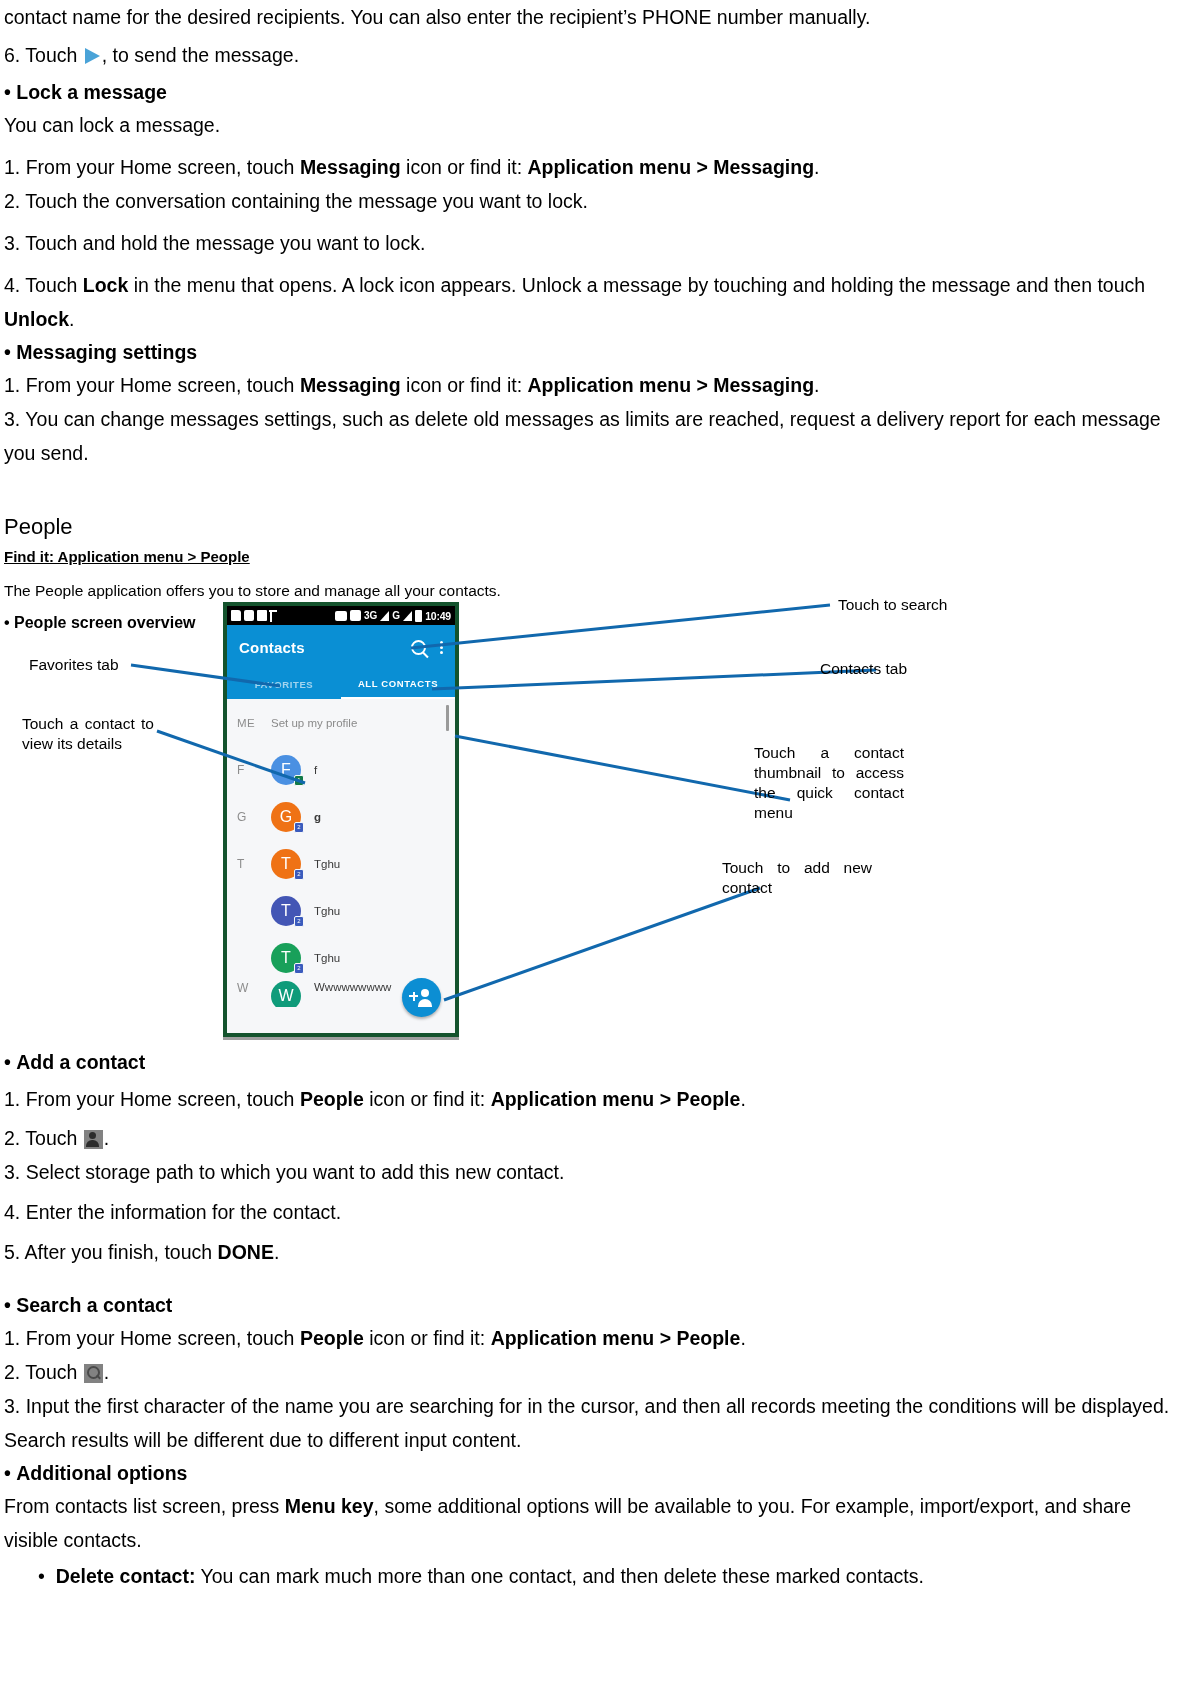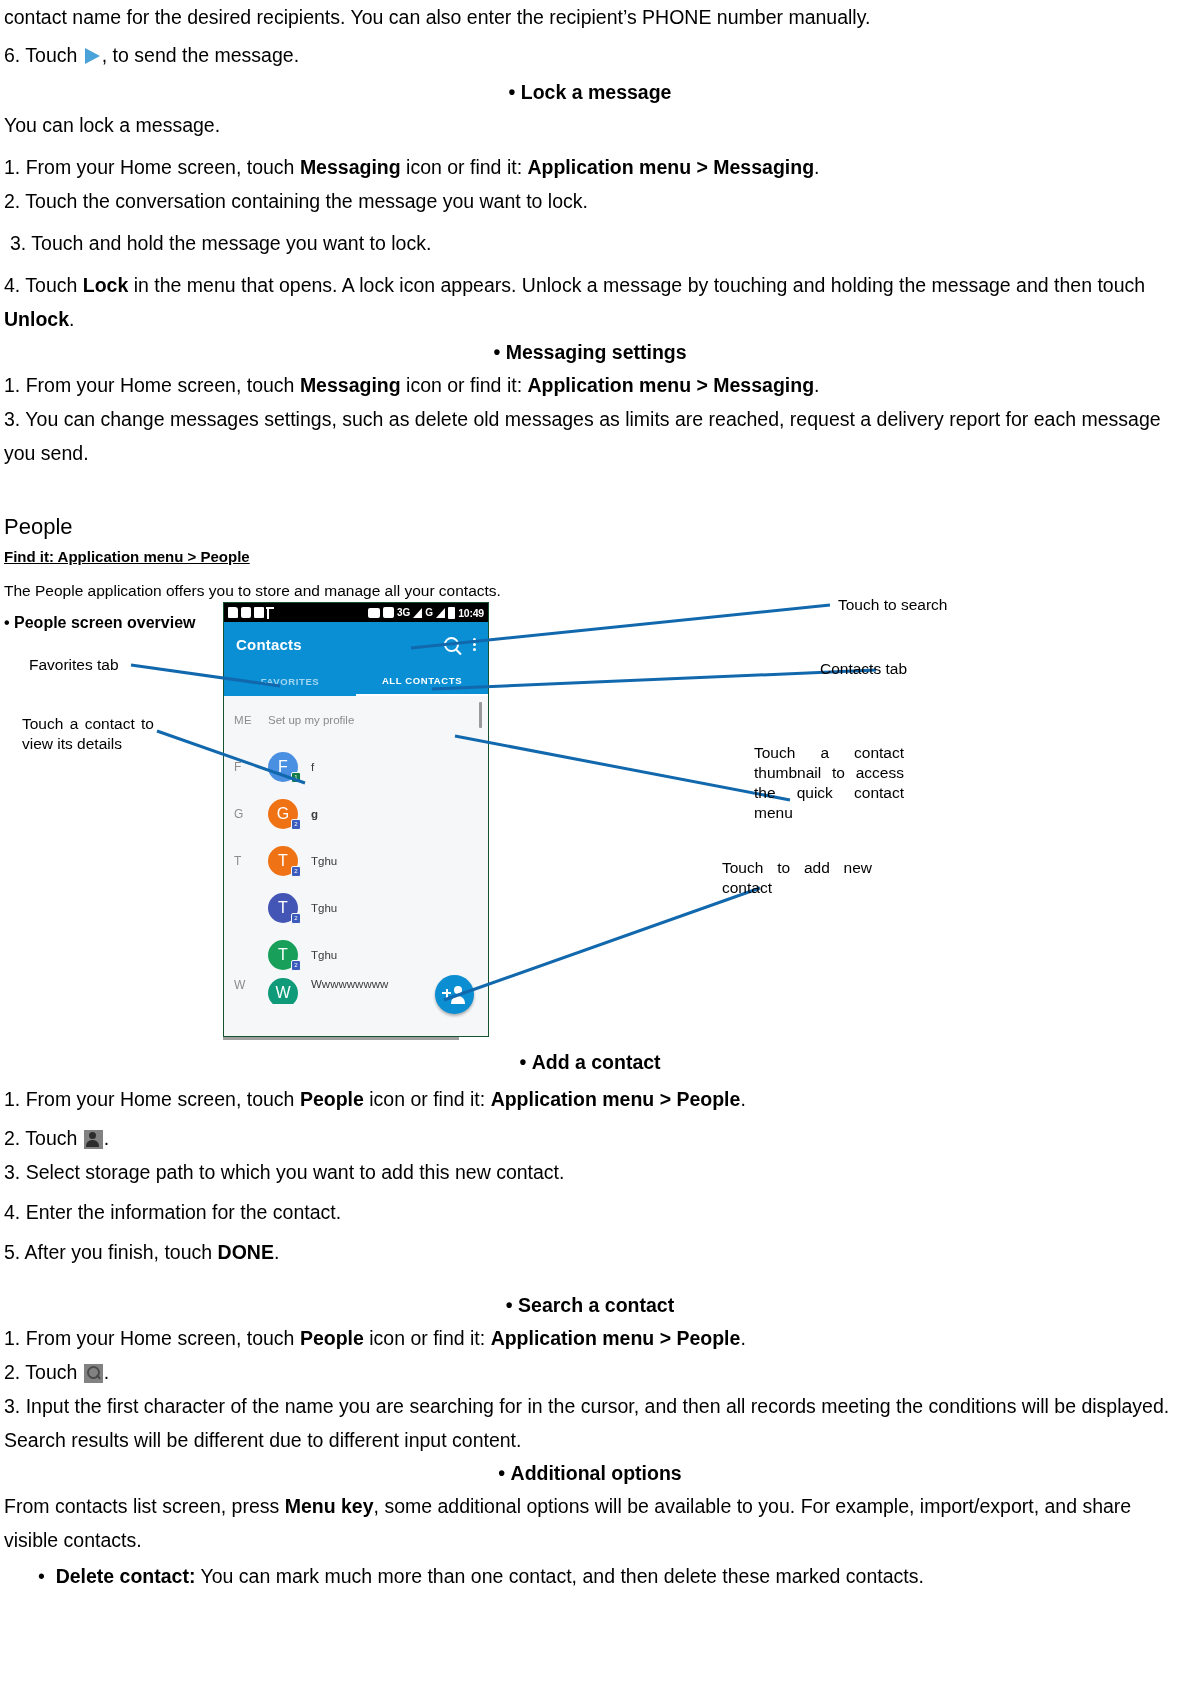--- a/index.html
+++ b/index.html
@@ -33,21 +33,20 @@
     left: 4px;
     right: 6px;
     width: 1172px;
   }
   .textblock p { margin: 0 0 0 0; }
 
   .bullet-head {
     font-size: 19.5px;
     font-weight: bold;
     line-height: 32px;
-    text-align: center;
   }
 
   .sec-title {
     font-size: 22px;
     line-height: 34px;
   }
   .findit {
     font-size: 15px;
     font-weight: bold;
     text-decoration: underline;
@@ -122,24 +121,24 @@
     position: absolute;
     left: 0;
     top: 588px;
     width: 1182px;
     height: 460px;
   }
   .phone {
     position: absolute;
     left: 223px;
     top: 14px;
-    width: 266px;
+    width: 236px;
     height: 435px;
     background: #f6f7f9;
-    border: 1px solid #14532d;
+    border: 4px solid #14532d;
     overflow: hidden;
     box-sizing: border-box;
   }
   .statusbar {
     height: 19px;
     background: #000;
     display: flex;
     align-items: center;
     padding: 0 4px;
     box-sizing: border-box;
@@ -385,21 +384,21 @@
     </p>
 
     <p class="para">You can lock a message.</p>
 
     <p class="para" style="margin-top:8px;">
       <span>1. From your Home screen, touch </span><span class="b">Messaging</span><span> icon or find it: </span><span class="b">Application menu &gt; Messaging</span><span>.</span>
     </p>
 
     <p class="para">2. Touch the conversation containing the message you want to lock.</p>
 
-    <p class="para" style="margin-top:8px;margin-left:6px;">3. Touch and hold the message you want to lock.</p>
+    <p class="para" style="margin-top:8px;">3. Touch and hold the message you want to lock.</p>
 
     <p class="para" style="margin-top:8px;">
       <span>4. Touch </span><span class="b">Lock</span><span> in the menu that opens. A lock icon appears. Unlock a message by touching and holding the message and then touch </span><span class="b">Unlock</span><span>.</span>
     </p>
 
     <p class="para bullet-head">
       <span>•&nbsp;</span><span>Messaging settings</span>
     </p>
 
     <p class="para">

